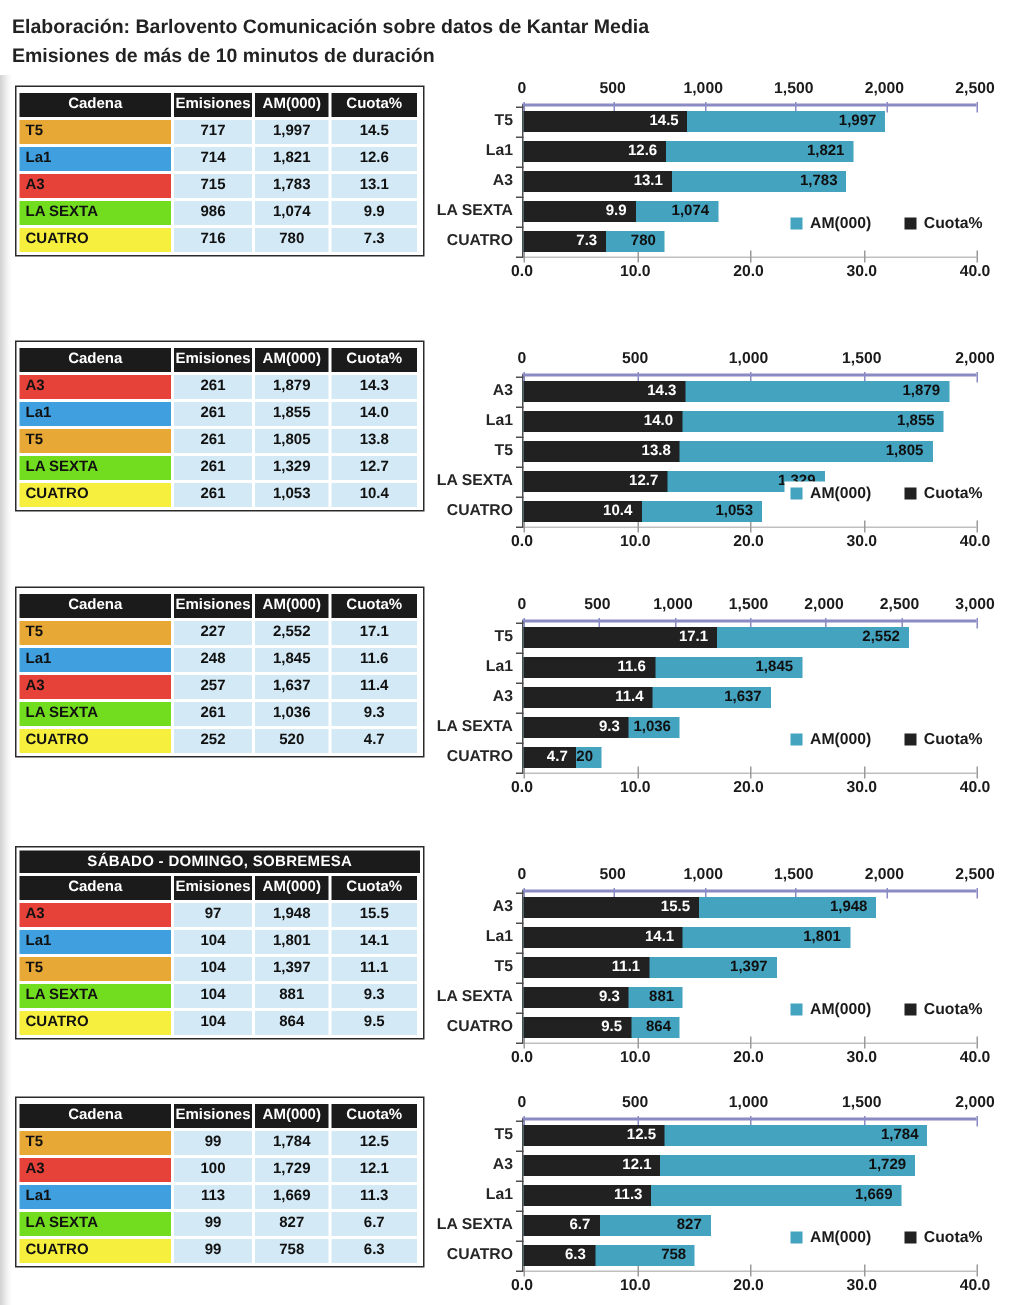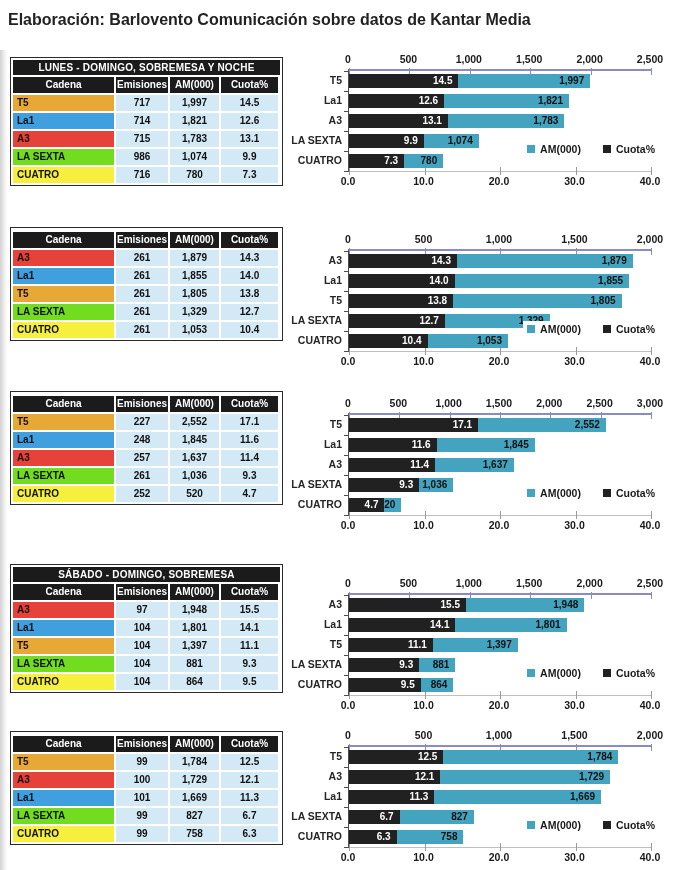--- a/index.html
+++ b/index.html
@@ -2,21 +2,21 @@
 <html><head>
 <meta charset="utf-8">
 <style>
   html,body{margin:0;padding:0;background:#fff;}
   .page{position:relative;width:677px;height:870px;background:#fff;overflow:hidden;
         font-family:"Liberation Sans",sans-serif;color:#1a1a1a;}
   .left-gutter{position:absolute;left:0;top:50px;width:8px;height:820px;
         background:linear-gradient(to right,#d2d2d2,#f6f6f6 70%,#fff);}
   .header{position:absolute;left:8px;top:3px;}
   .h-title{font-size:15px;font-weight:bold;color:#111;}
-  .h-sub{font-size:16px;font-weight:bold;color:#222;margin-top:3px;line-height:1.25;}
+  .h-sub{font-size:13px;font-weight:bold;color:#222;margin-top:3px;line-height:1.25;}
   .h-sub:first-of-type{margin-top:7px;}
 
   
   .table-wrap{position:absolute;left:10px;width:273px;border:1px solid #2a2a2a;
         background:#fff;padding:2px;box-sizing:border-box;}
   .t-title{color:#fff;font-size:10px;font-weight:bold;text-align:center;
         height:15px;line-height:15px;letter-spacing:.2px;}
   .t-row{display:grid;grid-template-columns:101px 52px 49px 57px;gap:2px;margin-top:2px;}
   .t-cell{height:16px;line-height:16px;font-size:10px;font-weight:bold;overflow:hidden;white-space:nowrap;}
   .th{color:#fff;text-align:center;}
@@ -43,24 +43,24 @@
   .legend-item{display:flex;align-items:center;}
   .swatch{width:8px;height:8px;display:inline-block;margin-right:5px;}
 </style>
 </head>
 <body>
 
 <div class="page">
   <div class="left-gutter"></div>
   <div class="header">
     <div class="h-sub">Elaboración: Barlovento Comunicación sobre datos de Kantar Media</div>
+    <div class="h-sub">Emisiones de más de 10 minutos de duración</div>
   </div>
   <div id="sections">
       <div class="table-wrap" style="top: 57px;">
-        <div class="t-title" style="background: rgb(27, 27, 27);">LUNES - DOMINGO, SOBREMESA Y NOCHE</div>
         <div class="t-row">
           <div class="t-cell th" style="background: rgb(27, 27, 27);">Cadena</div>
           <div class="t-cell th" style="background: rgb(27, 27, 27);">Emisiones</div>
           <div class="t-cell th" style="background: rgb(27, 27, 27);">AM(000)</div>
           <div class="t-cell th" style="background: rgb(27, 27, 27);">Cuota%</div>
         </div>
         <div class="t-row">
           <div class="t-cell cadena" style="background: rgb(232, 168, 54);">T5</div>
           <div class="t-cell num" style="background: rgb(211, 233, 245);">717</div>
           <div class="t-cell num" style="background: rgb(211, 233, 245);">1,997</div>
@@ -584,21 +584,21 @@
           <div class="t-cell num" style="background: rgb(211, 233, 245);">12.5</div>
         </div>
         <div class="t-row">
           <div class="t-cell cadena" style="background: rgb(231, 66, 58);">A3</div>
           <div class="t-cell num" style="background: rgb(211, 233, 245);">100</div>
           <div class="t-cell num" style="background: rgb(211, 233, 245);">1,729</div>
           <div class="t-cell num" style="background: rgb(211, 233, 245);">12.1</div>
         </div>
         <div class="t-row">
           <div class="t-cell cadena" style="background: rgb(63, 159, 223);">La1</div>
-          <div class="t-cell num" style="background: rgb(211, 233, 245);">101</div>
+          <div class="t-cell num" style="background: rgb(211, 233, 245);">113</div>
           <div class="t-cell num" style="background: rgb(211, 233, 245);">1,669</div>
           <div class="t-cell num" style="background: rgb(211, 233, 245);">11.3</div>
         </div>
         <div class="t-row">
           <div class="t-cell cadena" style="background: rgb(114, 221, 30);">LA SEXTA</div>
           <div class="t-cell num" style="background: rgb(211, 233, 245);">99</div>
           <div class="t-cell num" style="background: rgb(211, 233, 245);">827</div>
           <div class="t-cell num" style="background: rgb(211, 233, 245);">6.7</div>
         </div>
         <div class="t-row">

